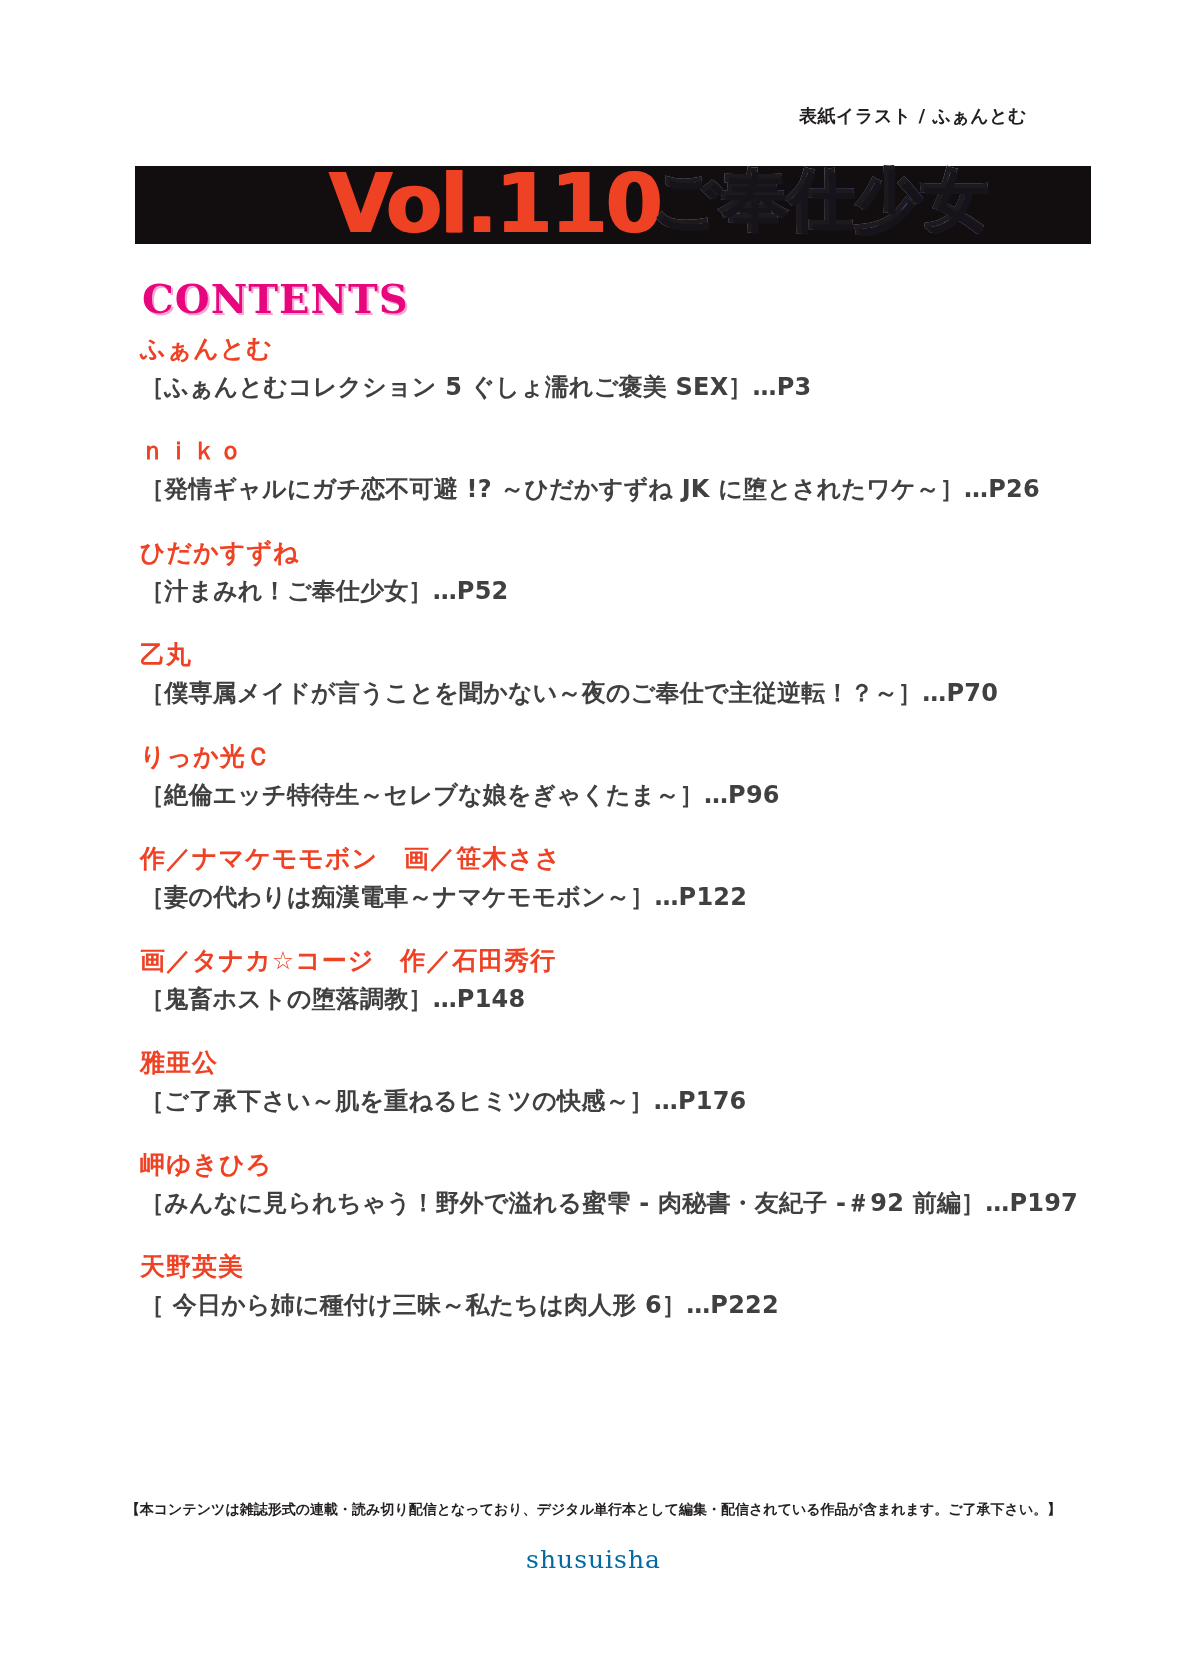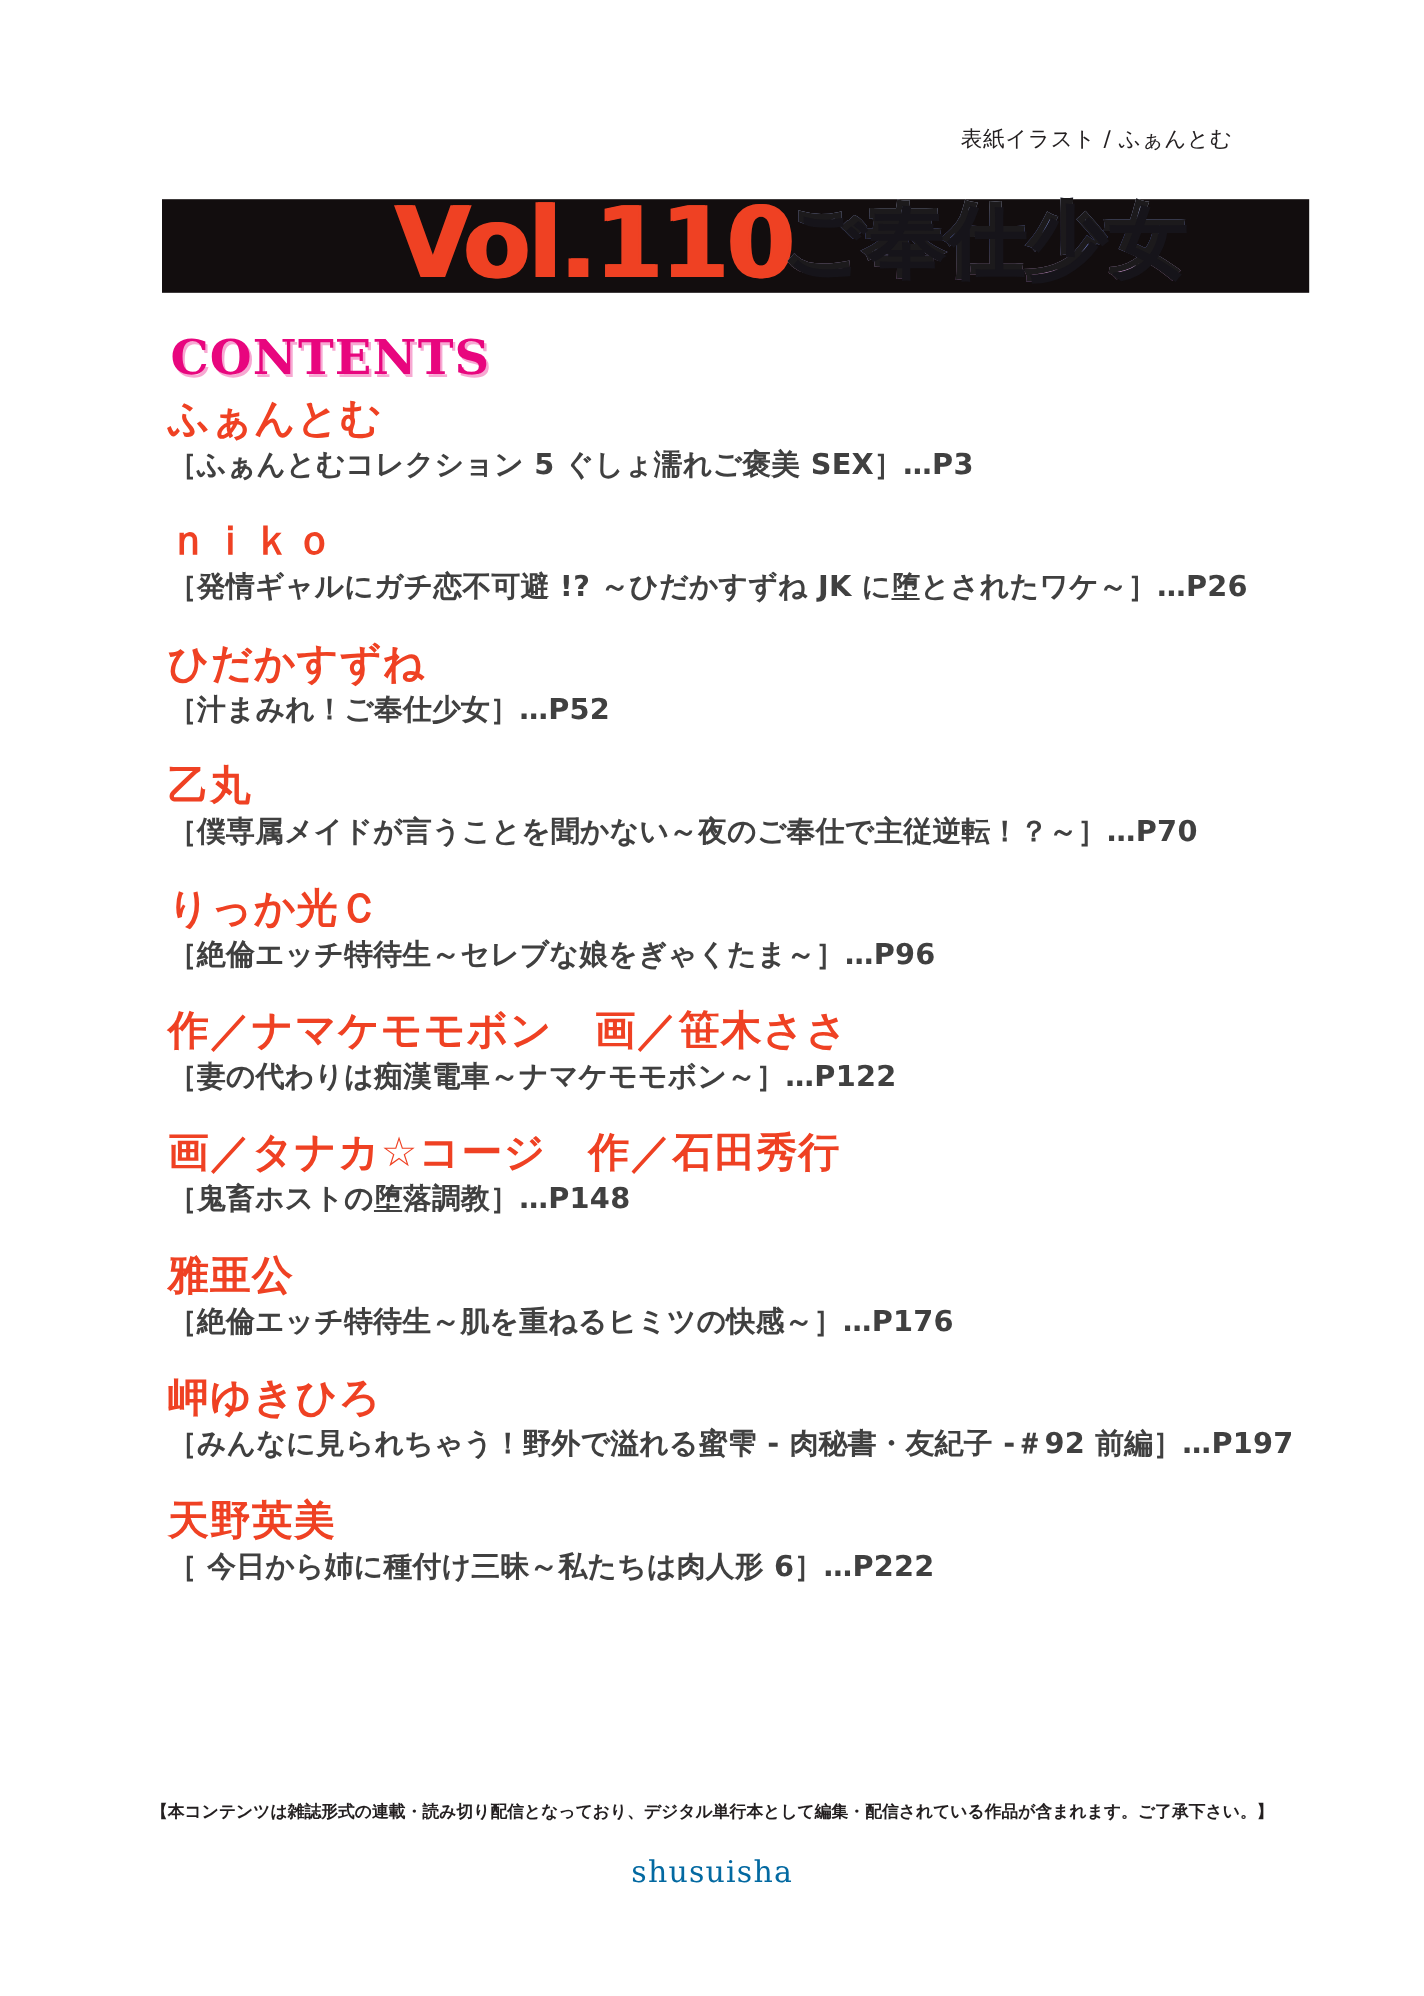--- a/index.html
+++ b/index.html
@@ -74,20 +74,21 @@
     text-shadow: 3px 3px 0 #16141a;
   }
   .cover-credit {
     position: absolute;
     right: 160px;
     top: 104px;
     font-size: 18px;
     color: #231f20;
     letter-spacing: 0.5px;
     font-family: "DejaVu Sans", sans-serif;
+    font-weight: bold;
   }
 
   
   .contents-title {
     position: absolute;
     left: 142px;
     top: 275px;
     font-family: "DejaVu Serif", "Liberation Serif", serif;
     font-weight: 900;
     font-size: 40px;
@@ -102,21 +103,21 @@
     left: 140px;
     top: 330px;
     width: 960px;
   }
   .entry {
     margin-bottom: 26px;
   }
   .author {
     font-family: "DejaVu Sans", sans-serif;
     font-weight: 700;
-    font-size: 34px;
+    font-size: 25px;
     color: #ef4123;
     line-height: 38px;
     letter-spacing: 1px;
   }
   .title-line {
     font-family: "DejaVu Sans", sans-serif;
     font-weight: 700;
     font-size: 24px;
     color: #404040;
     line-height: 38px;
@@ -192,21 +193,21 @@
     <div class="title-line">［妻の代わりは痴漢電車～ナマケモモボン～］…P122</div>
   </div>
 
   <div class="entry">
     <div class="author">画／タナカ☆コージ　作／石田秀行</div>
     <div class="title-line">［鬼畜ホストの堕落調教］…P148</div>
   </div>
 
   <div class="entry">
     <div class="author">雅亜公</div>
-    <div class="title-line">［絶倫エッチ特待生～肌を重ねるヒミツの快感～］…P176</div>
+    <div class="title-line">［ご了承下さい～肌を重ねるヒミツの快感～］…P176</div>
   </div>
 
   <div class="entry">
     <div class="author">岬ゆきひろ</div>
     <div class="title-line">［みんなに見られちゃう！野外で溢れる蜜雫 - 肉秘書・友紀子 -＃92 前編］…P197</div>
   </div>
 
   <div class="entry">
     <div class="author">天野英美</div>
     <div class="title-line">［ 今日から姉に種付け三昧～私たちは肉人形 6］…P222</div>

